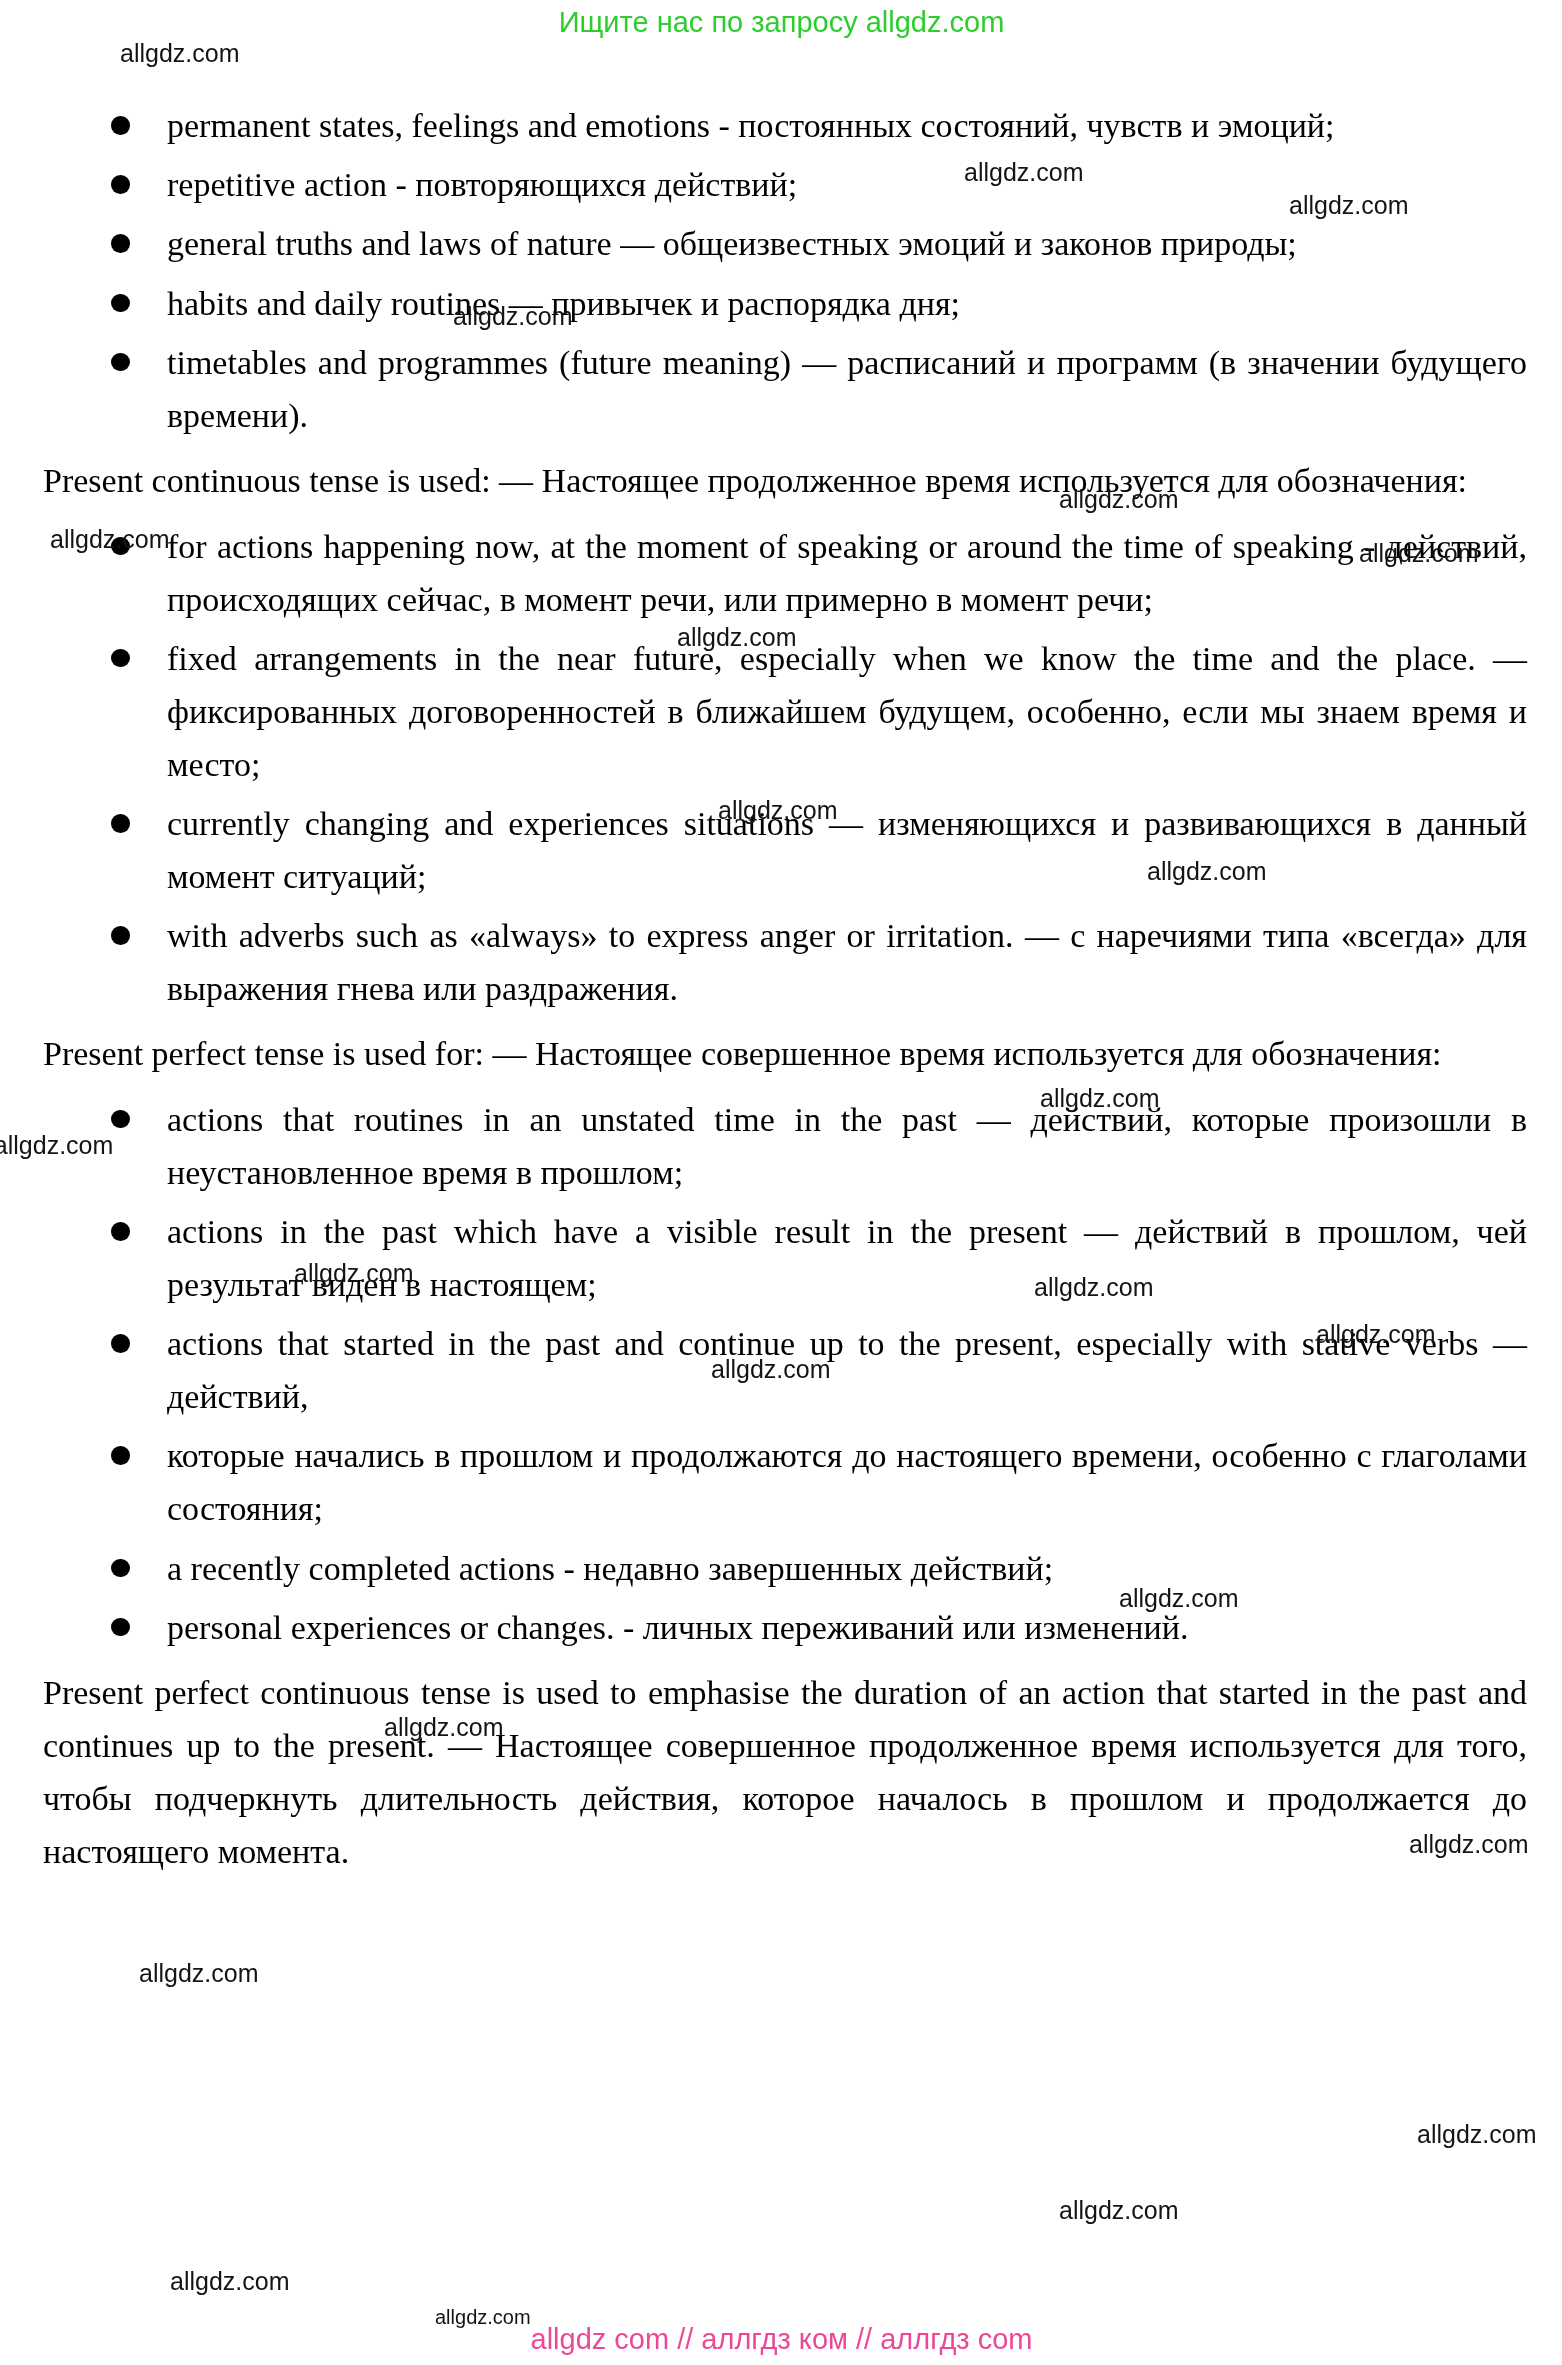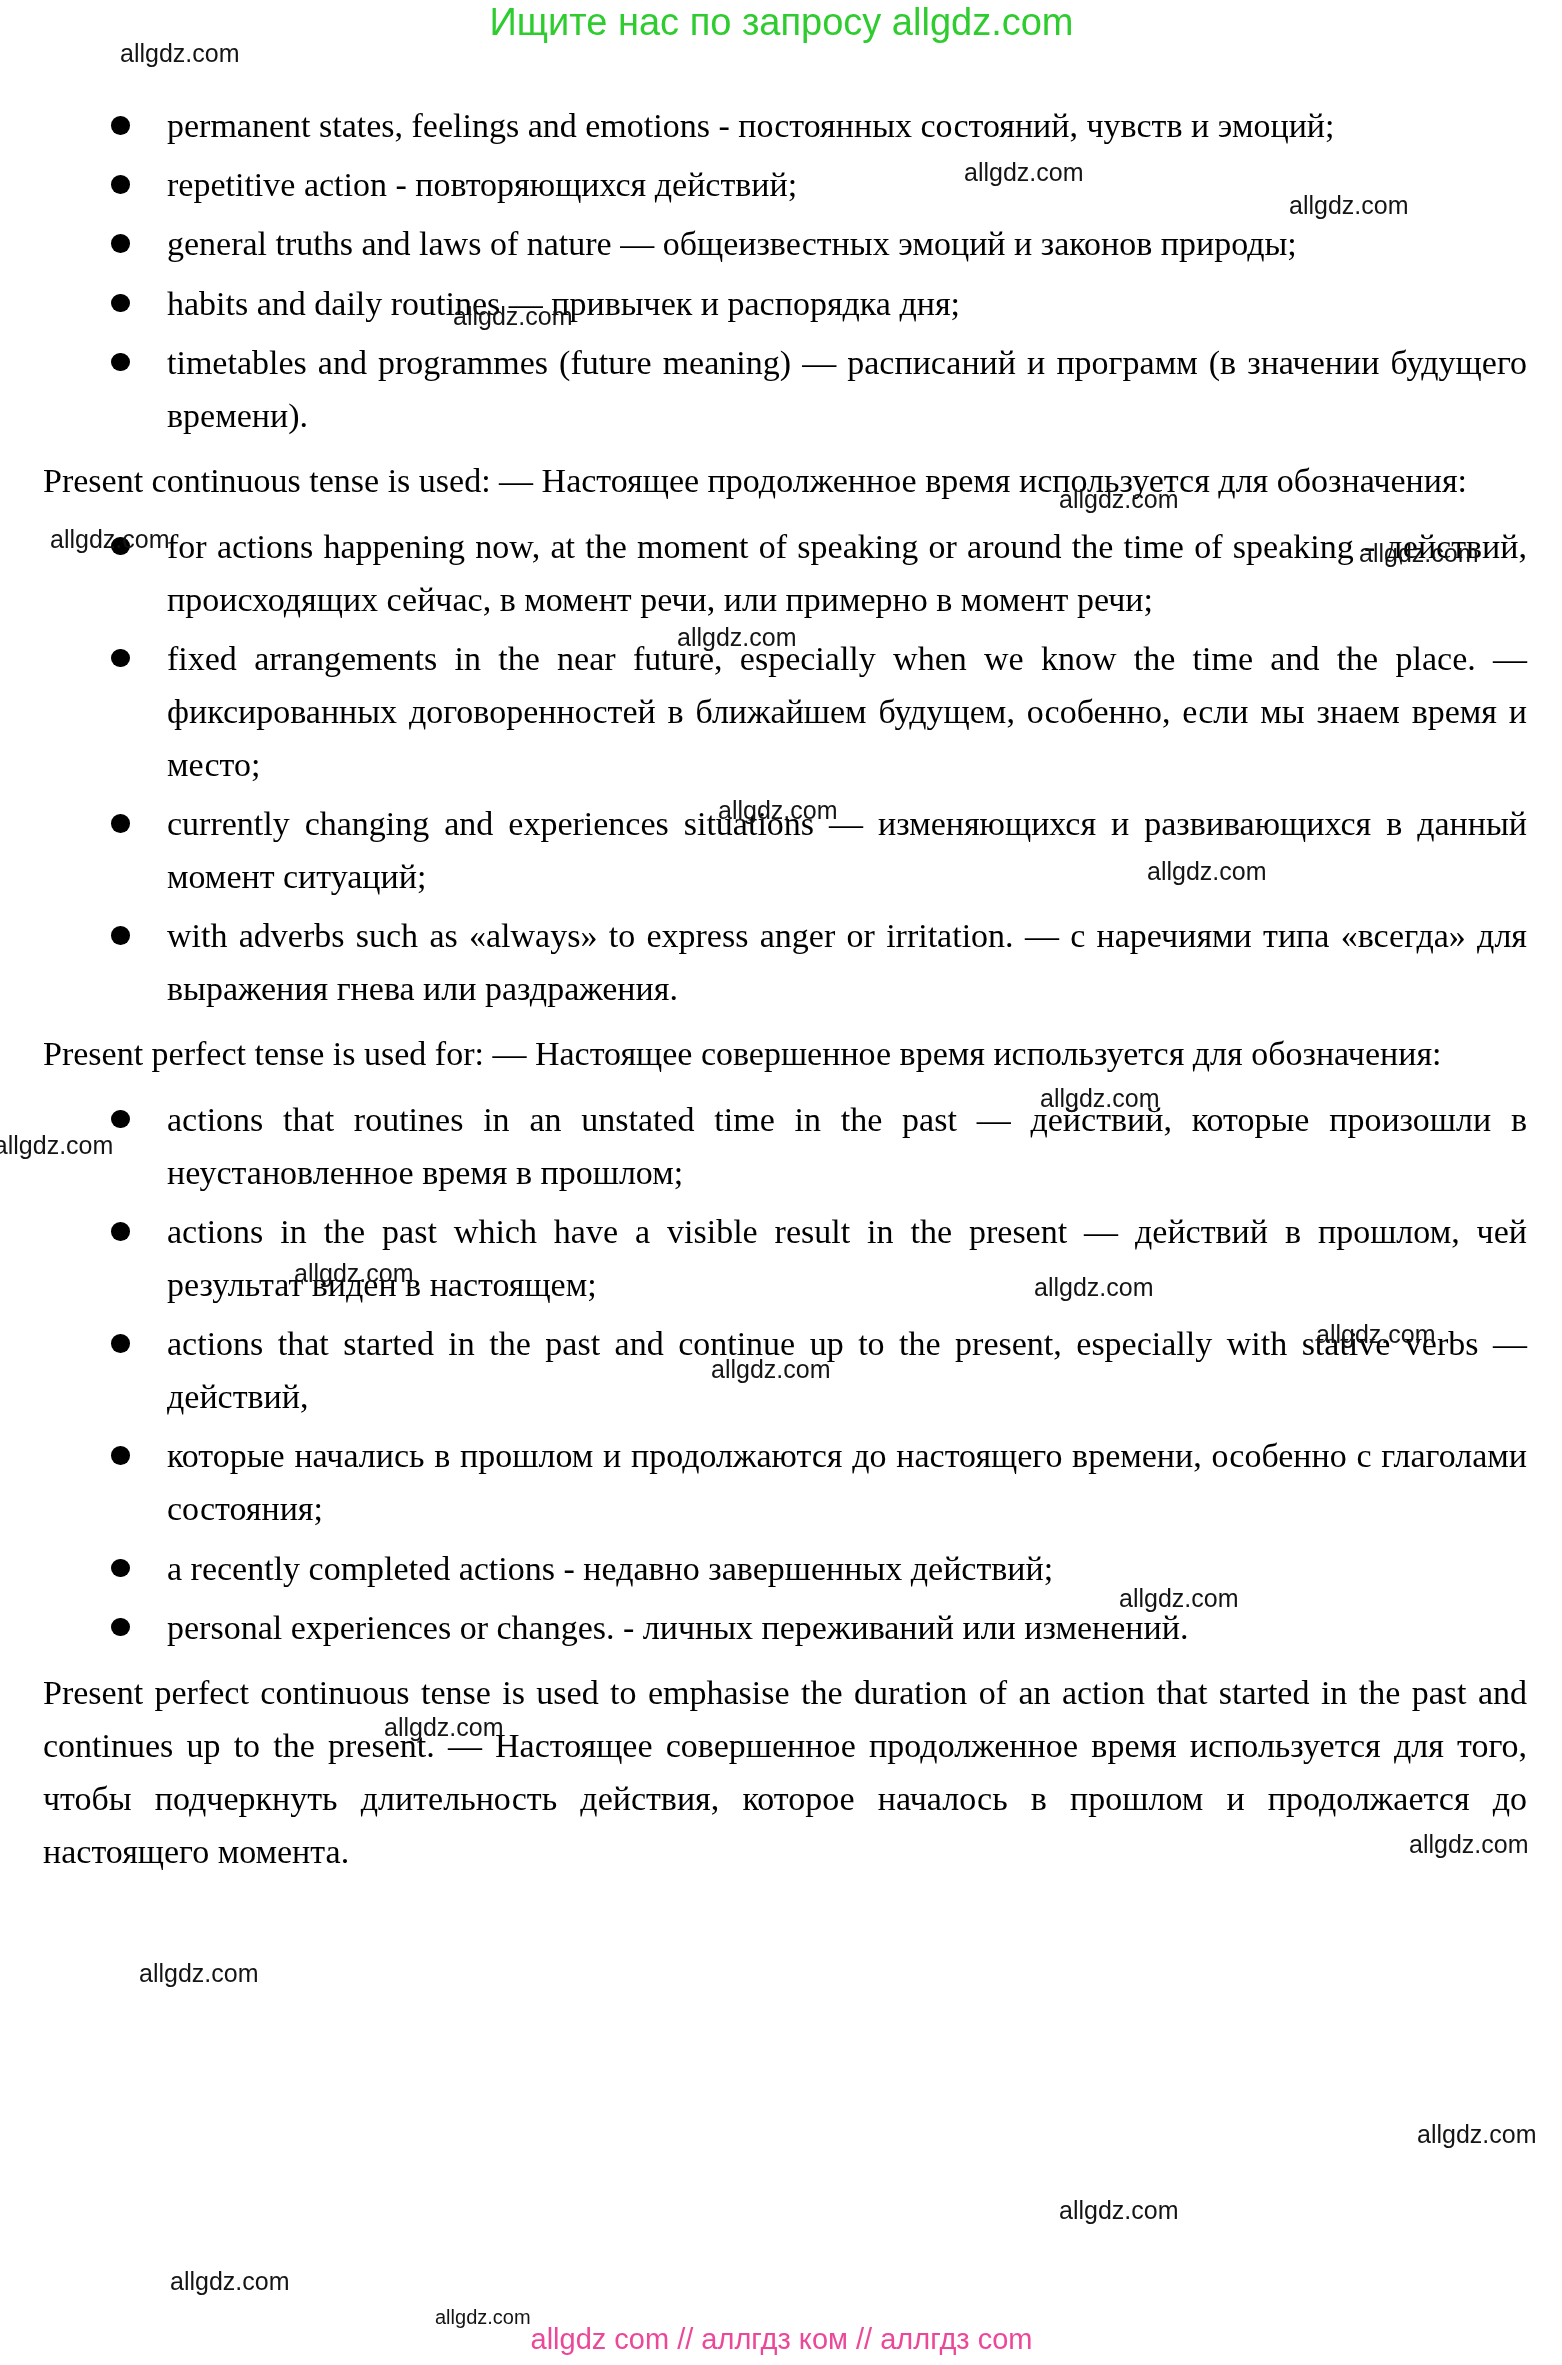--- a/index.html
+++ b/index.html
@@ -12,21 +12,21 @@
     font-family: "Liberation Serif", serif;
     color: #000000;
   }
   .promo-header {
     position: absolute;
     top: 4.6px;
     left: 0;
     width: 100%;
     text-align: center;
     font-family: "Liberation Sans", sans-serif;
-    font-size: 38px;
+    font-size: 29px;
     line-height: 34px;
   }
   .content {
     position: absolute;
     left: 43px;
     top: 99px;
     width: 1484px;
     font-size: 34px;
     line-height: 53px;
     text-align: justify;

